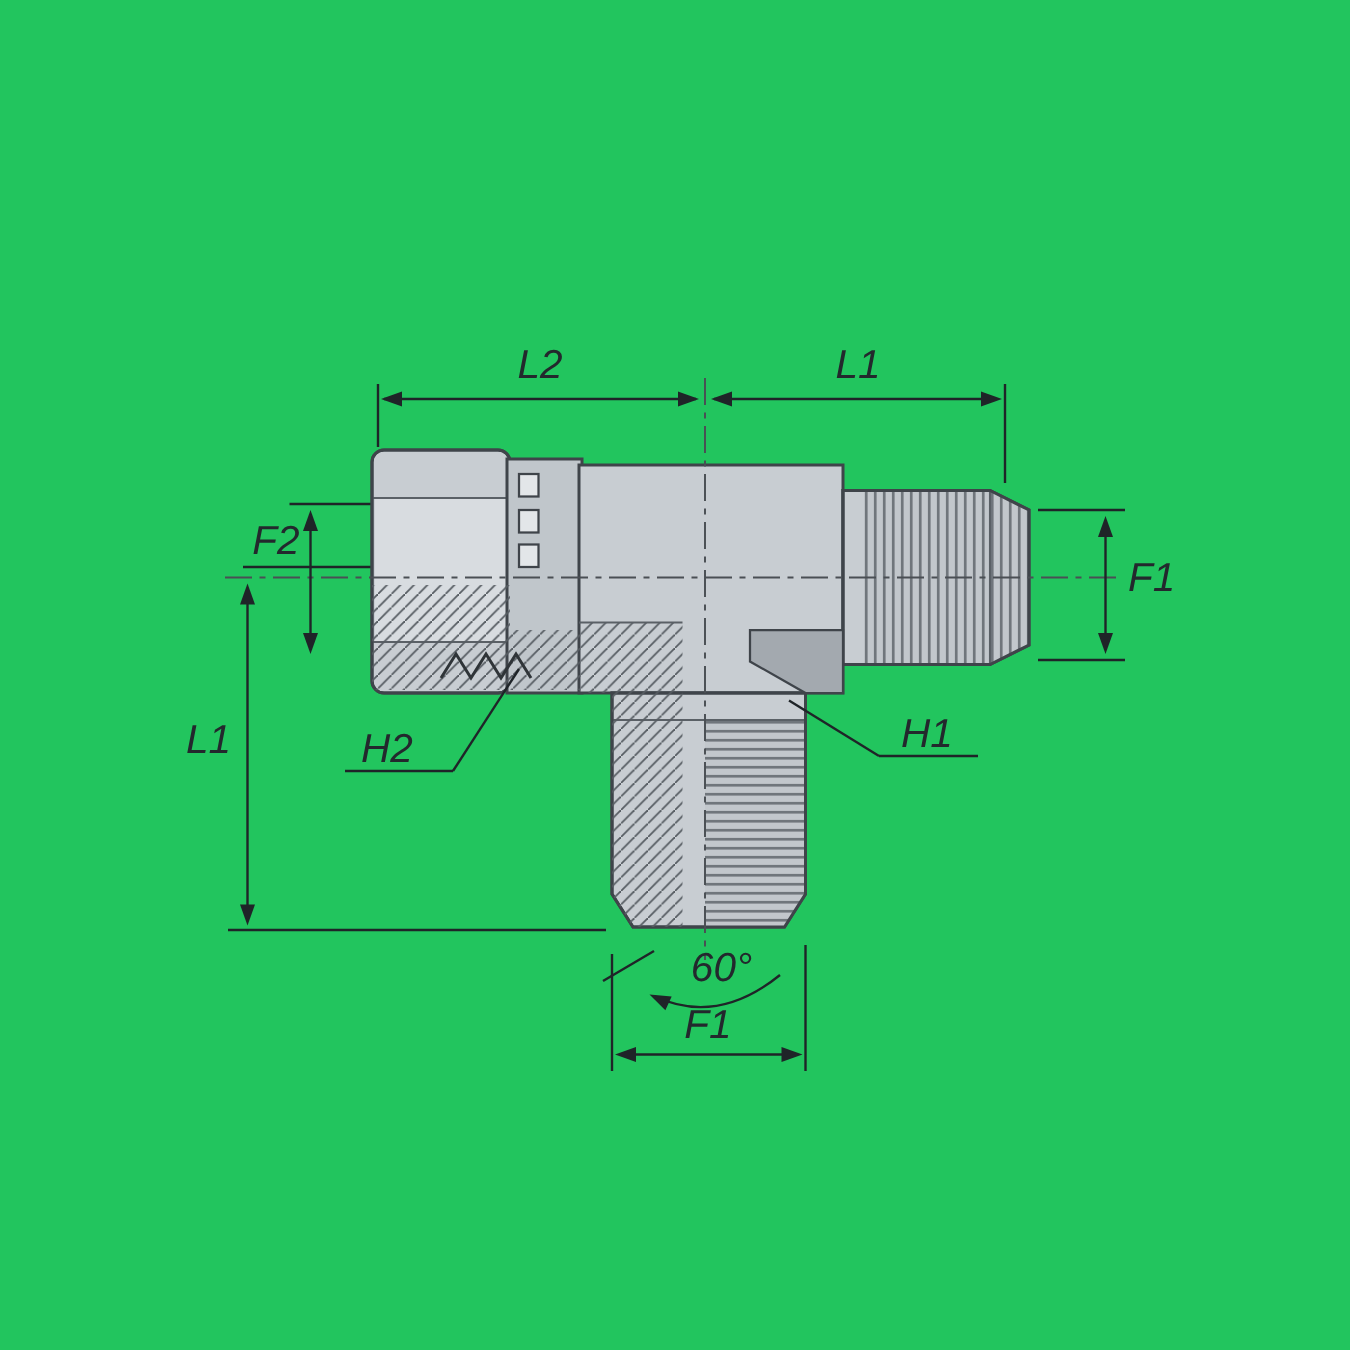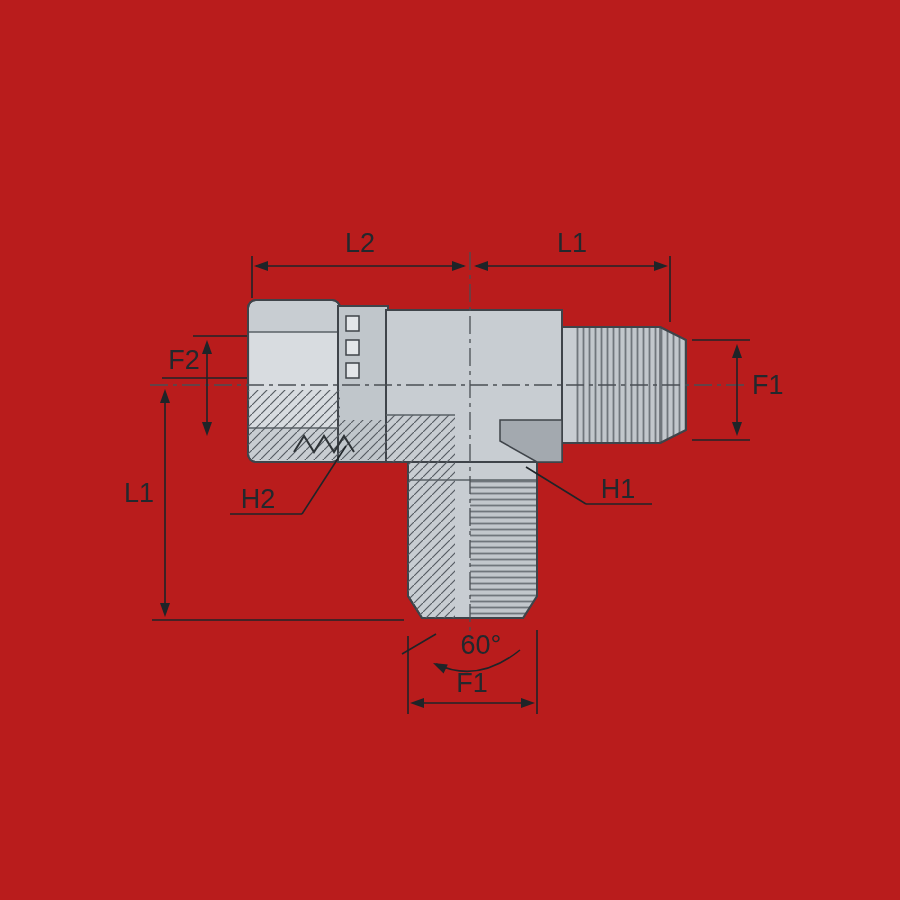--- a/index.html
+++ b/index.html
@@ -4,22 +4,23 @@
 <style>
   html, body {
     margin: 0;
     padding: 0;
     background: #ffffff;
   }
   .canvas {
     position: relative;
     width: 900px;
     height: 900px;
-    background: #b91c1c;
+    background: #22c55e;
     overflow: hidden;
+    font-style: italic;
   }
   svg {
     display: block;
   }
   svg text {
     font-family: "Liberation Sans", sans-serif;
     font-size: 27px;
     fill: #23282d;
   }
   .outline { stroke: #3f444a; stroke-width: 2; }

